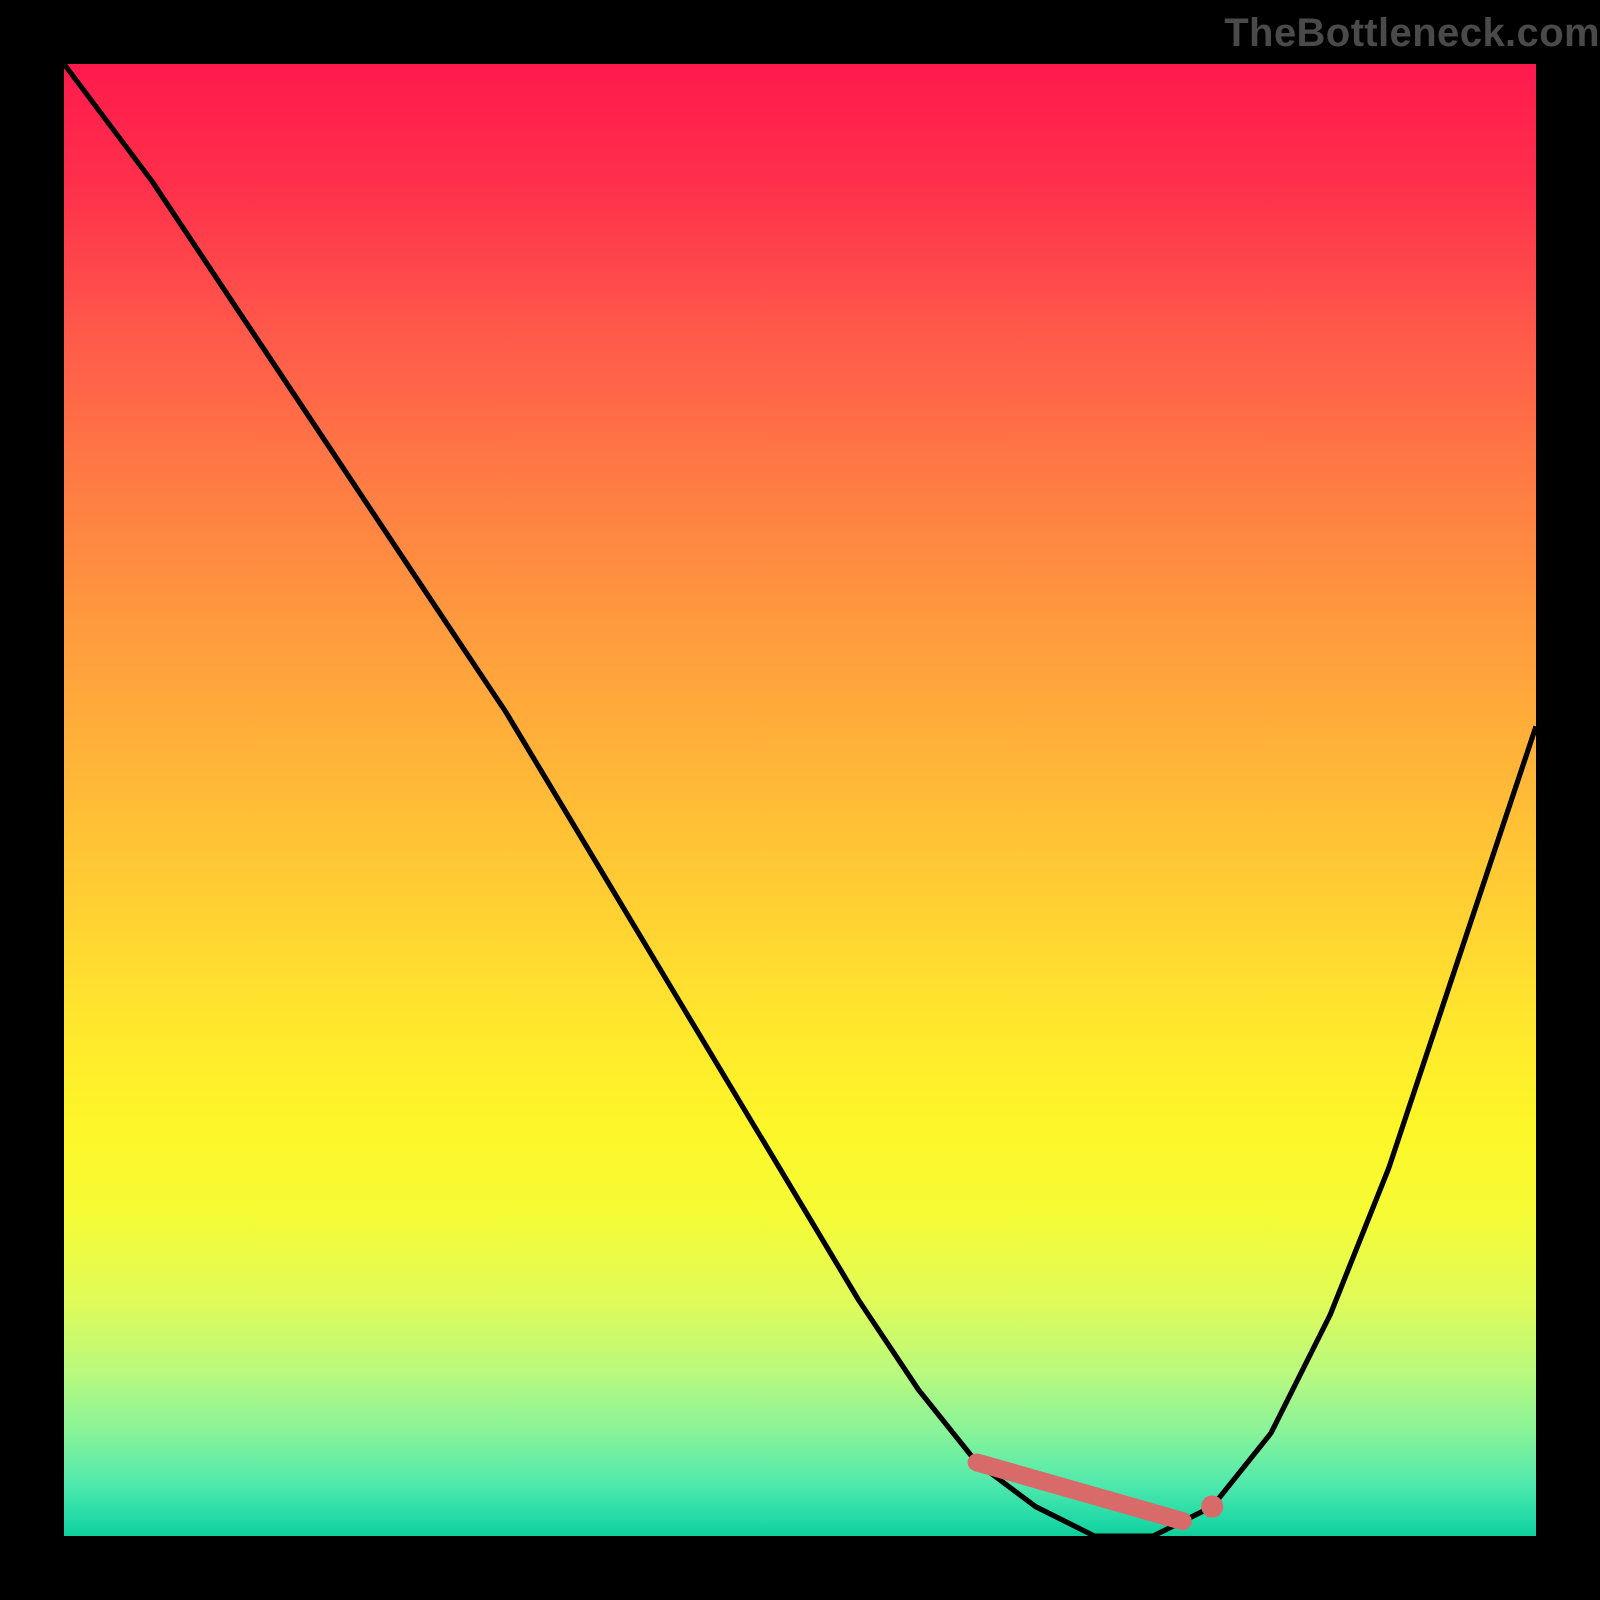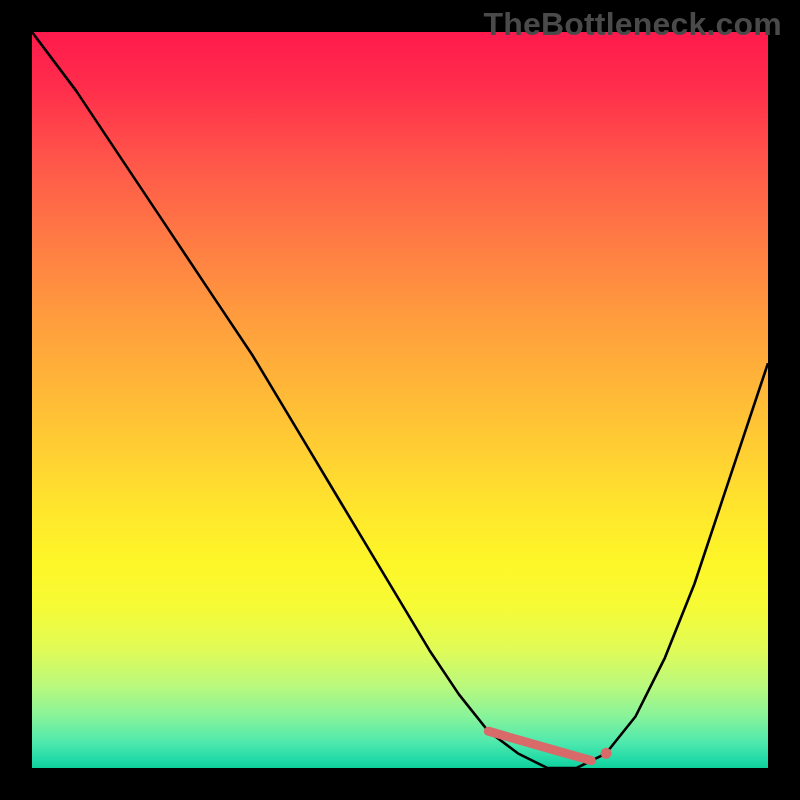--- a/index.html
+++ b/index.html
@@ -7,23 +7,23 @@
     width: 800px;
     height: 800px;
     background: #000;
     position: relative;
     overflow: hidden;
     font-family: Arial, Helvetica, sans-serif;
   }
   .watermark {
     position: absolute;
     top: 6px;
-    right: 18px;
+    right: 0;
     color: #4a4a4a;
-    font-size: 32px;
+    font-size: 20px;
     font-weight: 600;
     letter-spacing: 0.2px;
     z-index: 10;
   }
   .plot-area {
     position: absolute;
     left: 32px;
     top: 32px;
     width: 736px;
     height: 736px;

